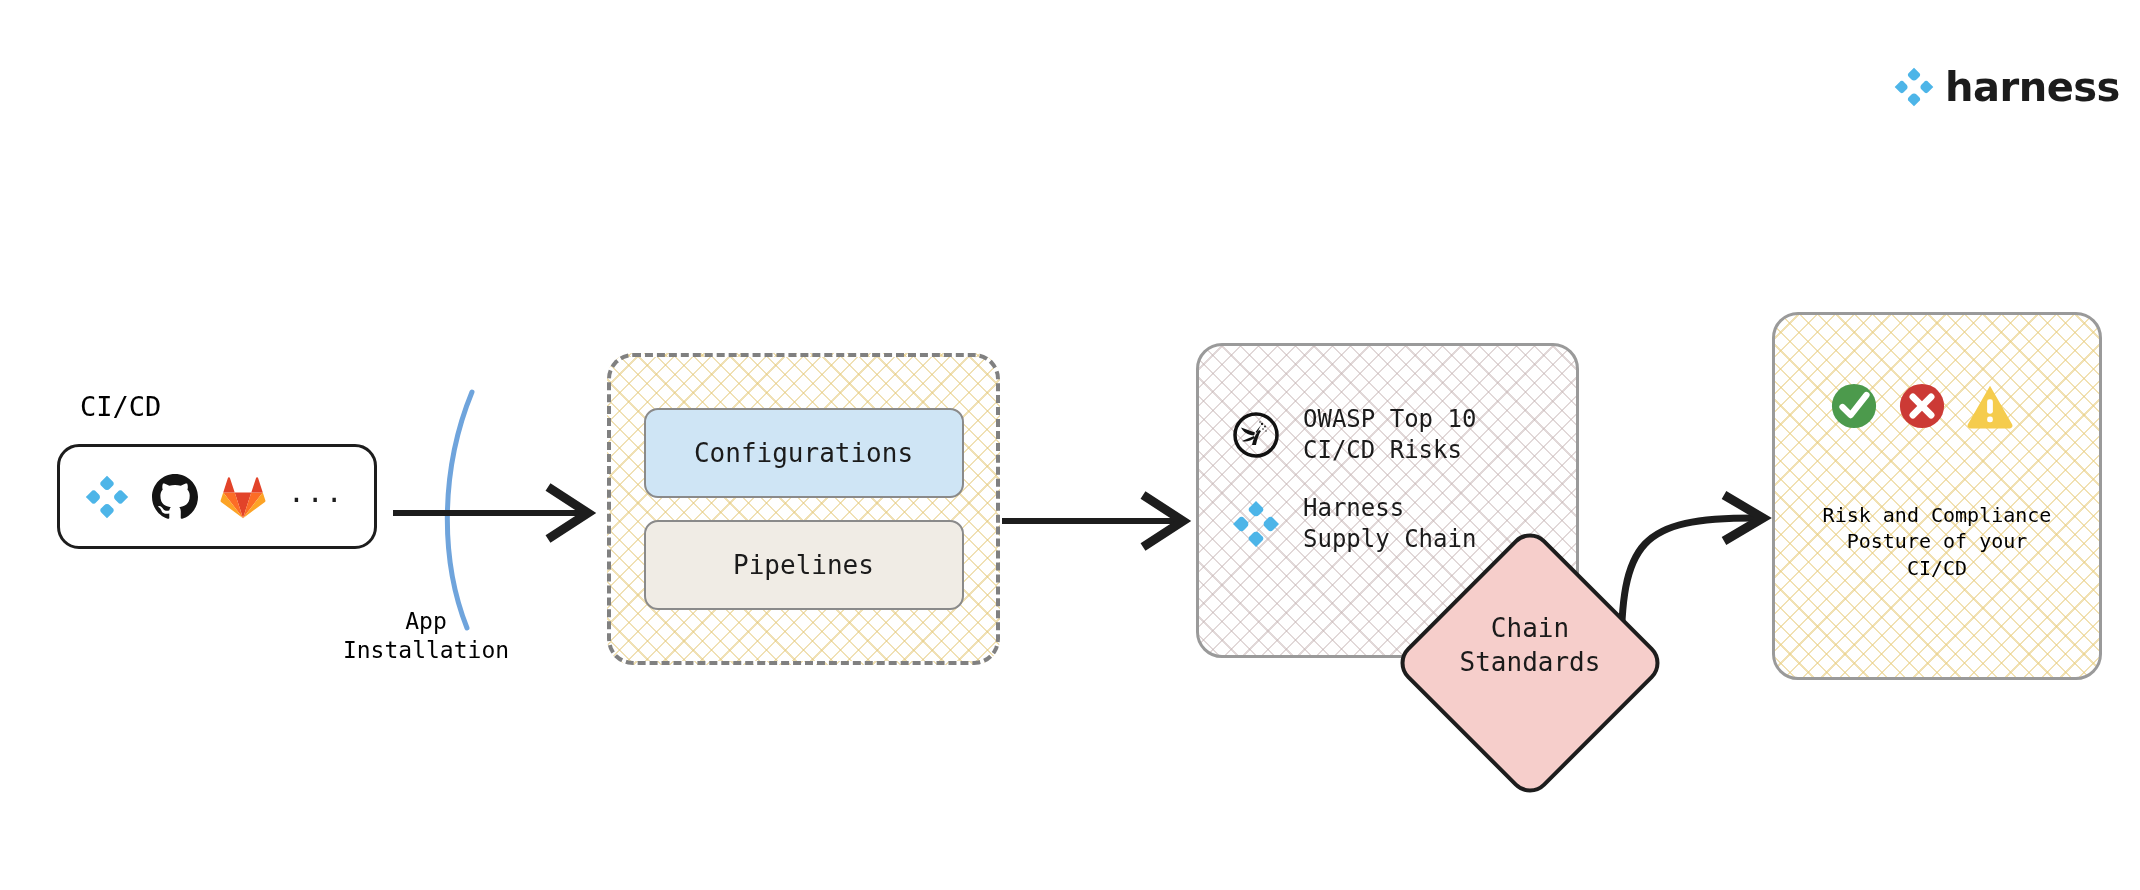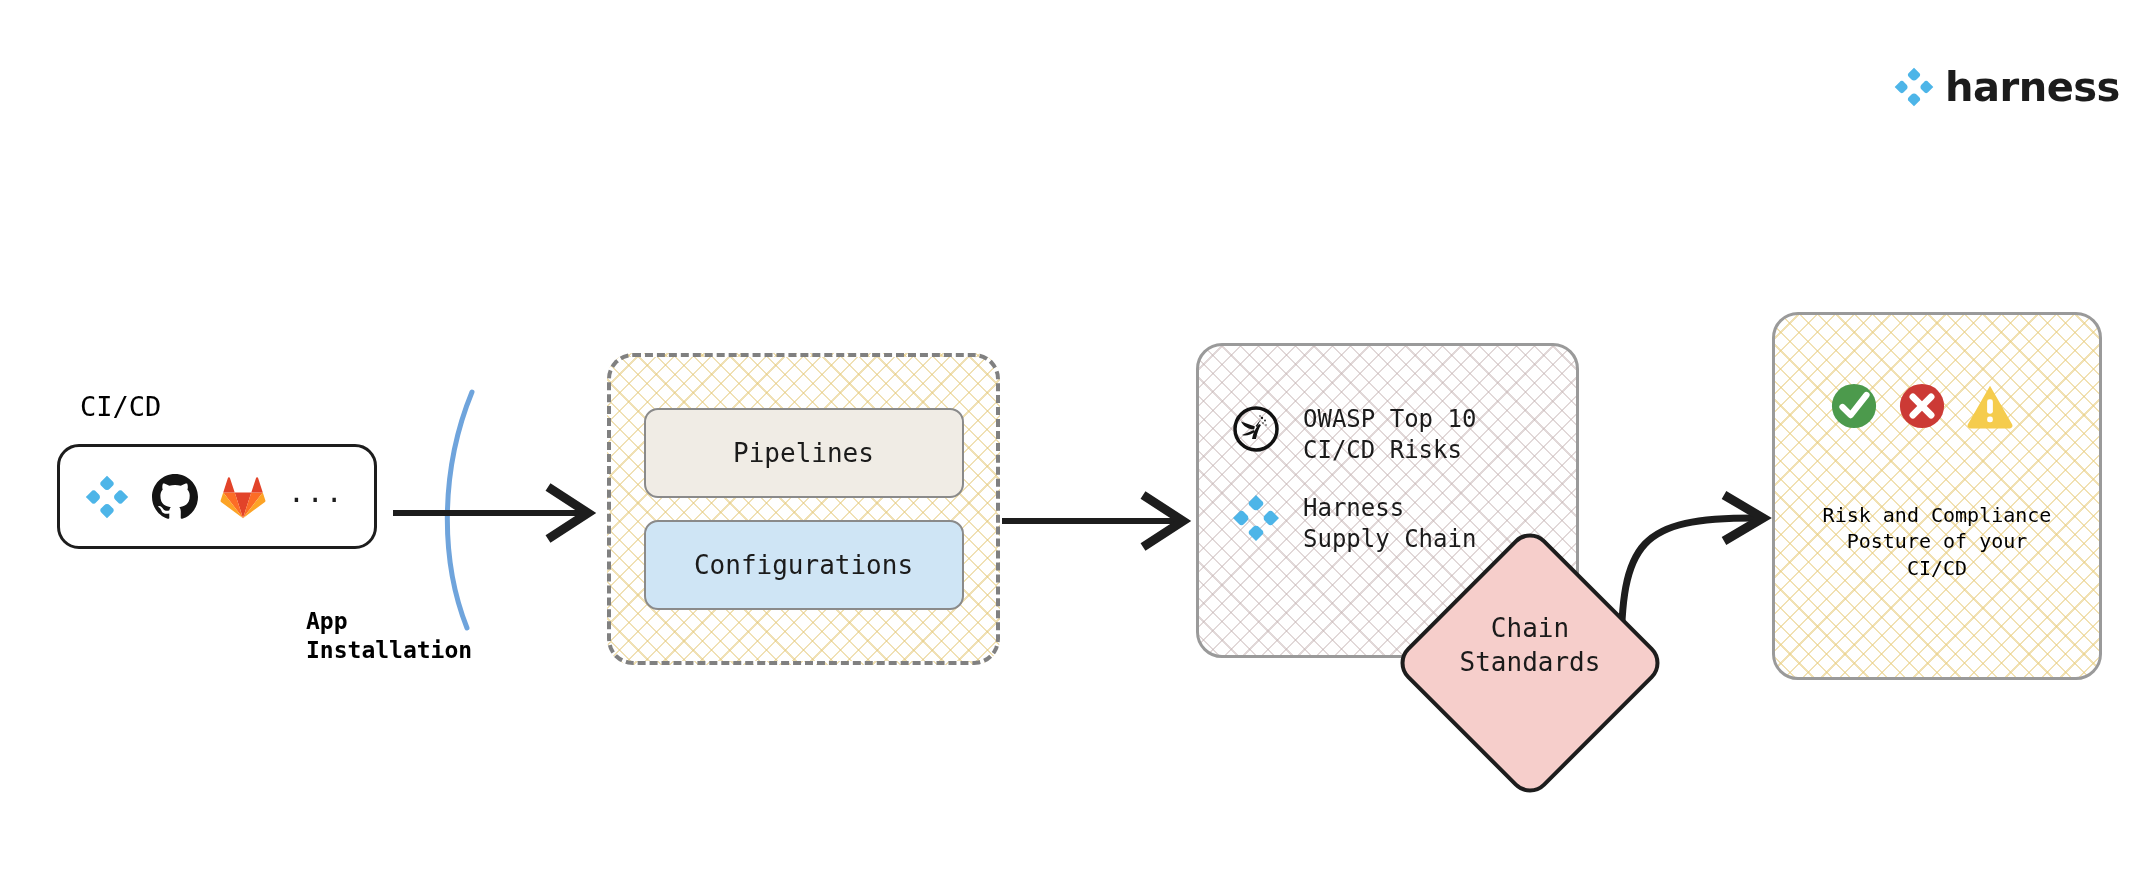--- a/index.html
+++ b/index.html
@@ -75,25 +75,25 @@
   .tool-icon { width: 46px; height: 46px; flex: 0 0 auto; display: block; }
   .ellipsis {
     font-size: 28px;
     color: #1d1d1d;
     letter-spacing: 2px;
     line-height: 1;
     padding-bottom: 8px;
   }
 
   #app-install-label {
-    left: 306px;
+    left: 326px;
     top: 607px;
     width: 200px;
+    text-align: center;
     font-size: 23px;
-    font-weight: bold;
   }
 
   
   #scan-container {
     position: absolute;
     left: 607px;
     top: 353px;
     width: 393px;
     height: 312px;
     border: 4px dashed #808080;
@@ -134,20 +134,21 @@
     border: 3px solid #9a9a9a;
     border-radius: 26px;
     background-color: #ffffff;
     background-image:
       repeating-linear-gradient(45deg,  rgba(196,178,178,.5) 0 1.6px, rgba(0,0,0,0) 1.6px 13px),
       repeating-linear-gradient(-45deg, rgba(196,178,178,.5) 0 1.6px, rgba(0,0,0,0) 1.6px 13px);
     padding: 58px 0 0 32px;
   }
   .std-row {
     display: flex;
+    align-items: center;
     gap: 22px;
     margin-bottom: 28px;
   }
   .std-icon { width: 50px; height: 50px; flex: 0 0 auto; display: block; }
   .std-text {
     font-size: 24px;
     color: #1b1b1b;
     line-height: 1.28;
     white-space: pre-line;
     font-family: "DejaVu Sans Mono", "Liberation Mono", monospace;
@@ -285,22 +286,22 @@
     <path fill="#E24329" d="M93 38 L83 7 a2.5 2.5 0 0 0 -4.8 0 L68 38 Z"></path>
   </svg>
 
   <span class="ellipsis">...</span>
 </div>
 
 <div class="lbl" id="app-install-label">App
 Installation</div>
 
 <div id="scan-container">
+  <div class="inner-card" id="card-configurations">Configurations</div>
   <div class="inner-card" id="card-pipelines">Pipelines</div>
-  <div class="inner-card" id="card-configurations">Configurations</div>
 </div>
 
 <div id="standards-box">
 
   <div class="std-row">
     <svg class="std-icon" viewBox="0 0 100 100" xmlns="http://www.w3.org/2000/svg">
       <circle cx="50" cy="50" r="42" fill="none" stroke="#111111" stroke-width="7"></circle>
       <g fill="#111111">
         <path d="M60 30 L52 46 L49 44 Z"></path>
         <path d="M56 40 C50 47 44 57 42 70 L50 70 C52 58 56 48 60 42 Z"></path>

